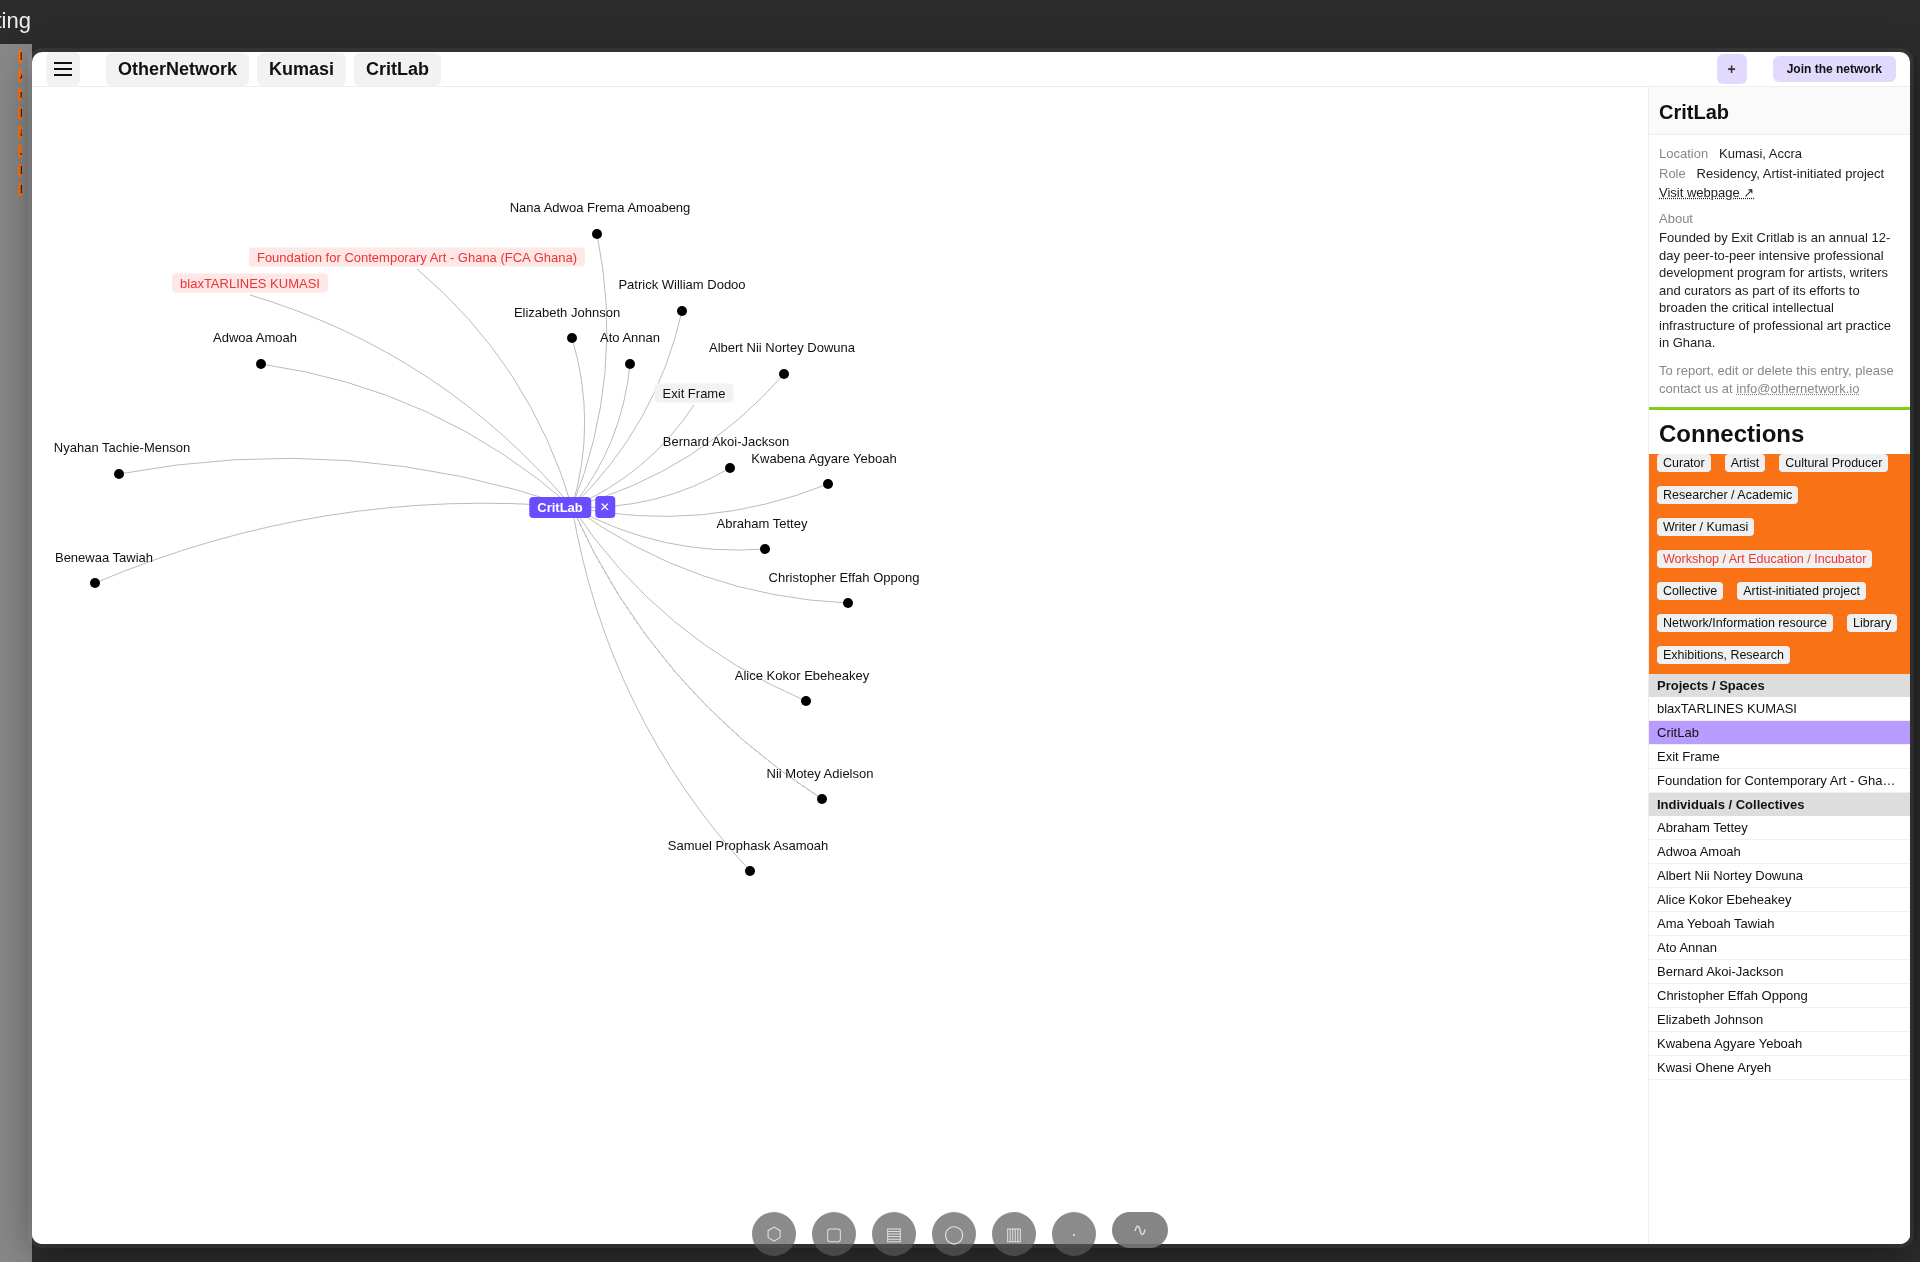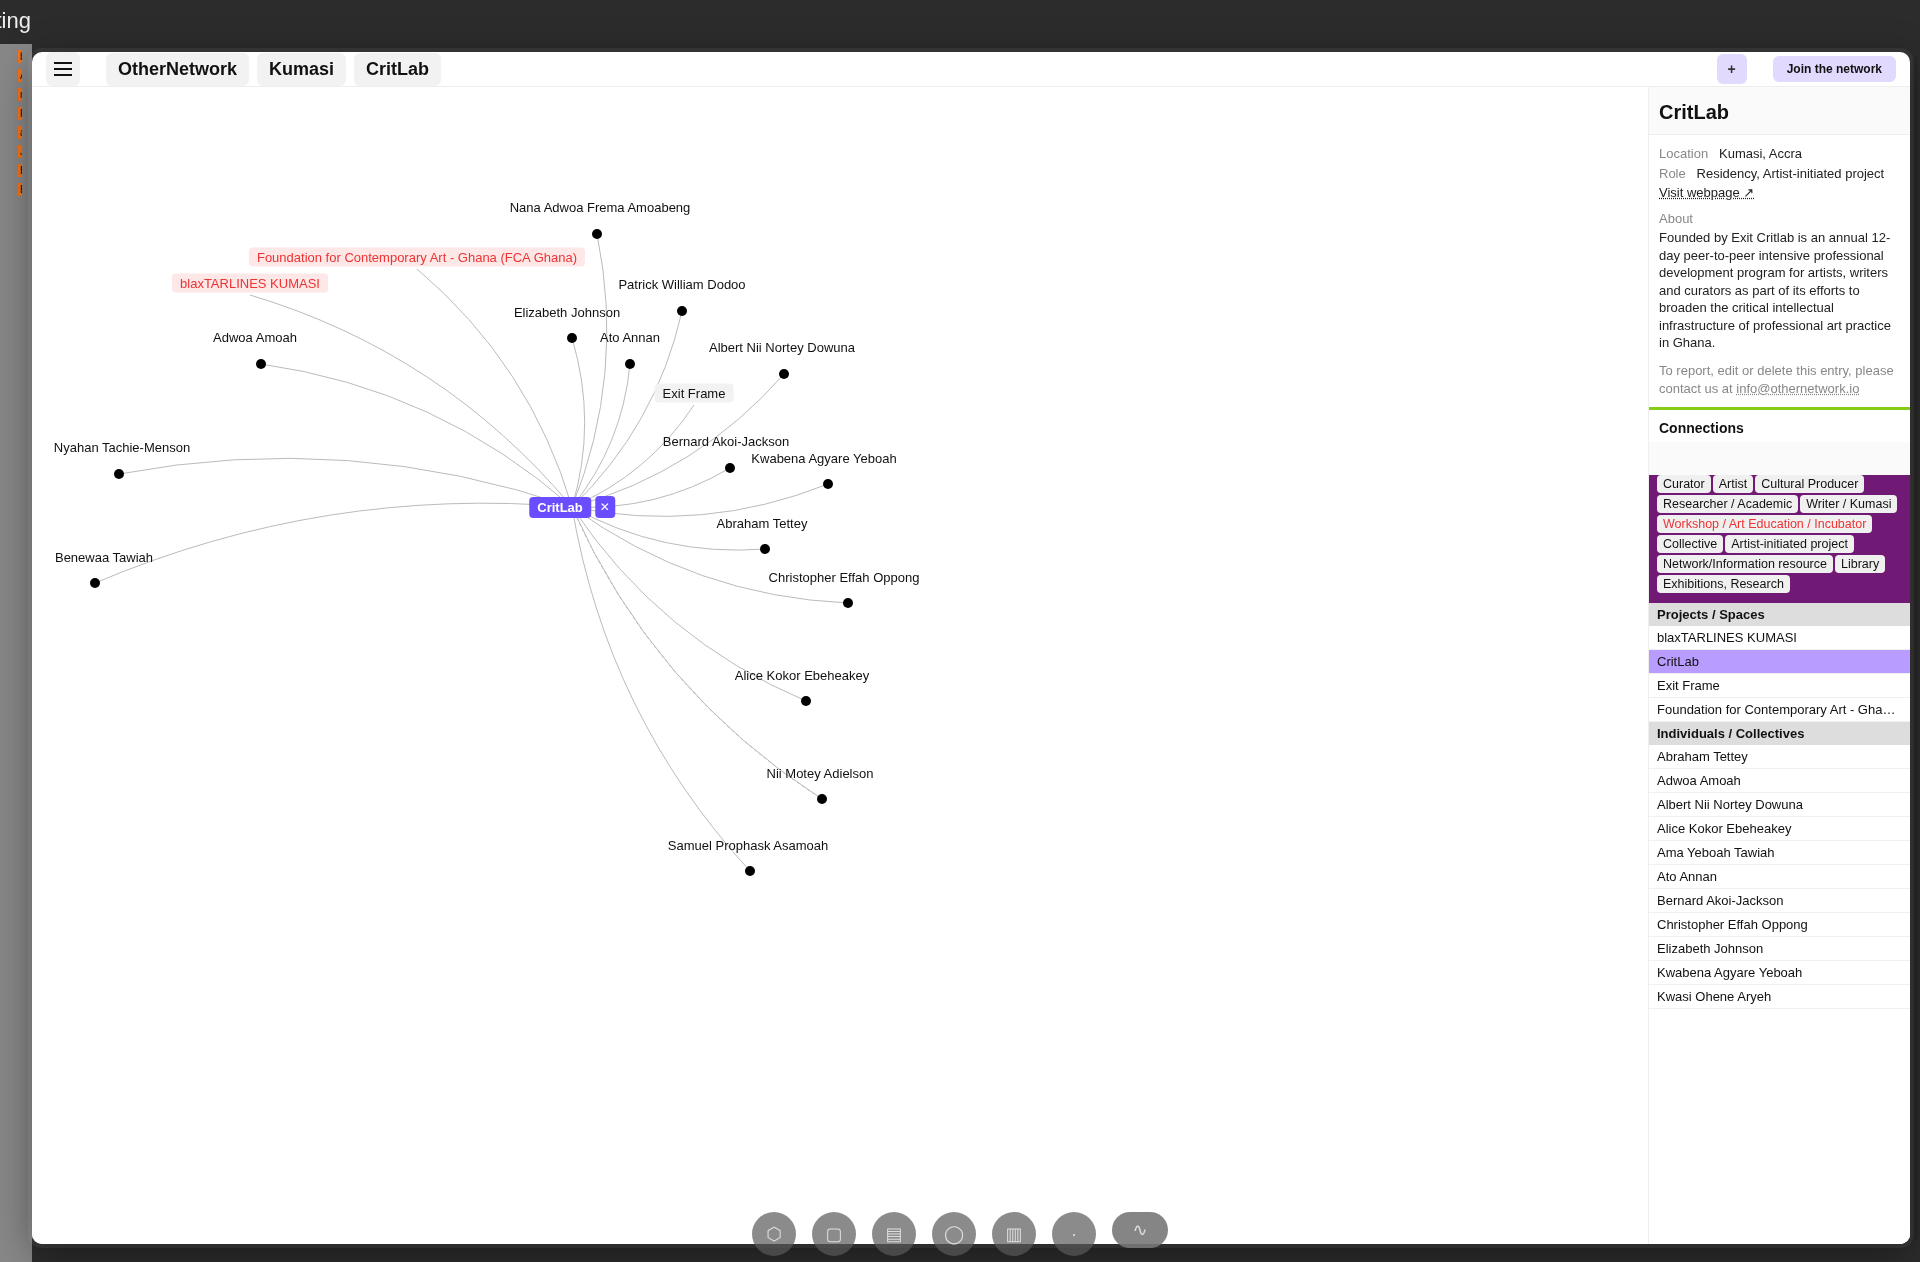--- a/index.html
+++ b/index.html
@@ -114,27 +114,26 @@
   }
   .detail-body .dim { color: #888; }
   .detail-body .lnk { text-decoration: underline dotted; cursor: pointer; }
   .detail-body .row { margin-bottom: 2px; }
   .detail-body .about-label { color: #888; margin-top: 8px; }
   .detail-body .about-text { margin-top: 2px; }
   .detail-body .report { color: #888; margin-top: 10px; }
   .detail-body .report .mail { text-decoration: underline dotted; }
 
   .conn-title {
-    padding: 10px 10px 6px 10px; font-size: 14px; font-weight: 700;
+    padding: 10px 10px 6px 10px; font-size: 24px; font-weight: 700;
     background: #fff;
   }
   .tag-row {
-    padding: 0 8px 10px 8px; display: flex; flex-wrap: wrap; gap: 2px;
-    background: #701a75;
-    margin-top: 33px;
+    padding: 0 8px 10px 8px; display: flex; flex-wrap: wrap; gap: 14px;
+    background: #f97316;
   }
   .tag {
     background: #f0f0f0; border-radius: 4px; padding: 2px 6px; font-size: 12.5px;
     cursor: pointer;
   }
   .tag.red { color: #e33; }
 
   .list {
     flex: 1; overflow: auto; background: #fff;
   }

